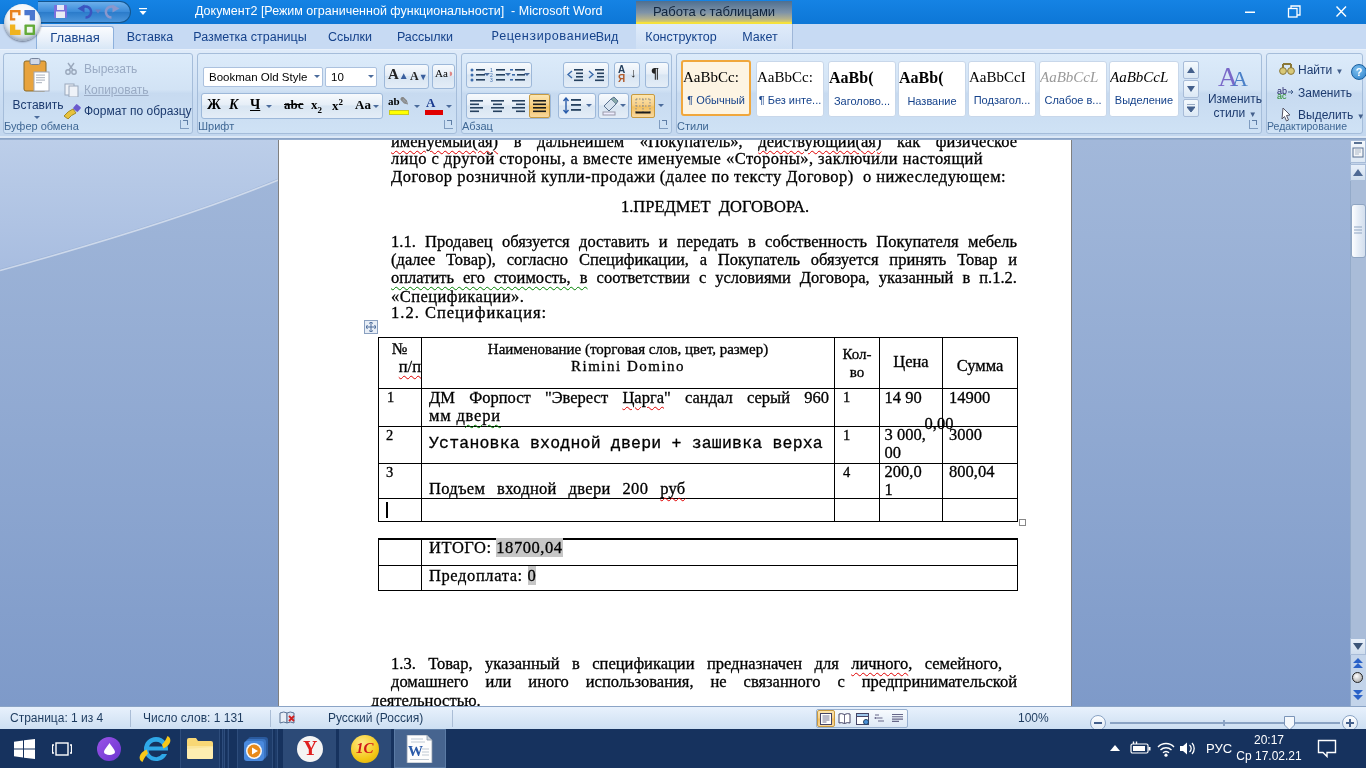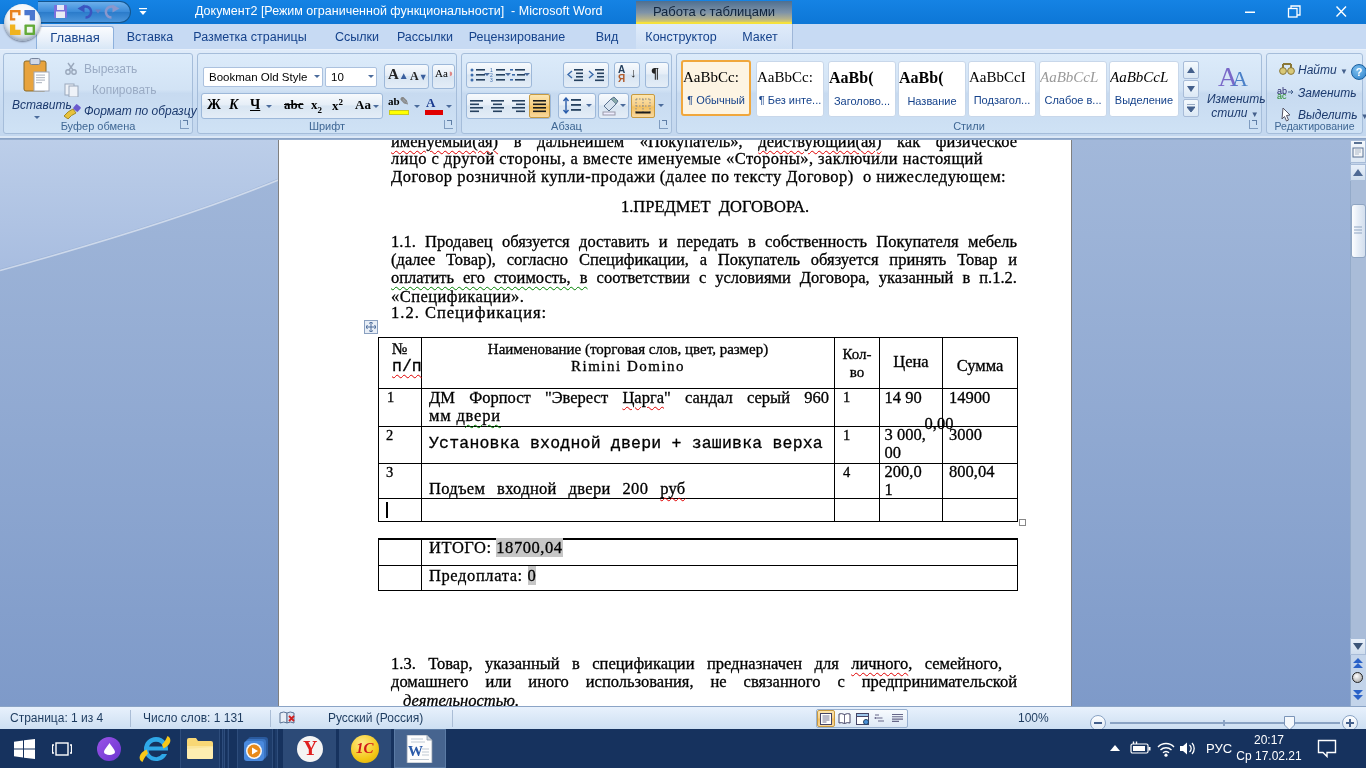--- a/index.html
+++ b/index.html
@@ -28,25 +28,25 @@
   #ctxtabs { position:absolute; left:0; top:0; width:157px; height:25px; background:linear-gradient(#e0ebfa,#cfe0f5); border-right:1px solid #9eb6d8; }
 
   
   #ribbon { position:absolute; left:0; top:49px; width:1366px; height:87px;
     background:linear-gradient(#dfebf9,#c9dcf2 60%,#c3d7ee); border-top:1px solid #e9f1fb; }
   #ribbonedge { position:absolute; left:0; top:136px; width:1366px; height:4px;
     background:linear-gradient(#dce8f6 0 45%, #8aa3c6 55% 80%, #a8bdda); }
   .group { position:absolute; top:3px; height:81px;
     background:linear-gradient(#dcebfa 0%, #d2e3f5 45%, #c7daf0 50%, #cfe2f5 100%);
     border:1px solid #a5bdda; border-radius:3px; }
-  .glabel { position:absolute; bottom:1px; left:0; right:0; text-align:center; font-size:11px; color:#3f6794; }
+  .glabel { position:absolute; bottom:1px; left:0; right:0; font-size:11px; color:#3f6794; }
   .glauncher { position:absolute; right:3px; bottom:4px; width:9px; height:9px; border:1px solid #7f9cc0; border-top:none; border-right:none; }
   .glauncher:before { content:""; position:absolute; right:1px; top:0px; width:4px; height:4px; border-top:1px solid #5f7ea6; border-right:1px solid #5f7ea6; }
 
-  .btxt { position:absolute; font-size:12px; color:#1c3a6e; white-space:nowrap;font-style:italic; }
+  .btxt { position:absolute; font-size:12px; color:#1c3a6e; white-space:nowrap; }
   .gbtxt { position:absolute; font-size:12px; color:#9aabc4; white-space:nowrap; }
   .combo { position:absolute; height:20px; background:#fff; border:1px solid #abc1de; border-radius:2px; font-size:11.5px; color:#000; }
   .combo .arr { position:absolute; right:2px; top:7px; width:0; height:0; border:3.5px solid transparent; border-top-color:#4a6b9b; }
   .bstrip { position:absolute; border:1px solid #9db8d9; border-radius:3px;
     background:linear-gradient(#f7fafd,#e6eef7 45%,#d8e5f2 50%,#e4edf7); }
   .orangesel { background:linear-gradient(#fce6b1,#f8d088 45%,#f4c161 55%,#f8d8a0) !important; border:1px solid #c79a41 !important; border-radius:2px; }
   .mini-arr { position:absolute; width:0; height:0; border:3px solid transparent; border-top-color:#4a6b9b; }
   .chip { position:absolute; height:56px; background:#fff; border:1px solid #c8d7ea; border-radius:3px; overflow:hidden; }
   .cp { text-align:left; font-size:15px; margin-top:7px; white-space:nowrap; }
   .cc { text-align:center; font-size:11px; color:#15428b; margin-top:8px; white-space:nowrap; }
@@ -117,23 +117,23 @@
     <path d="M16 1 h11 v11 h-5.5 v-5.5 h-5.5 z" fill="#4a77cf"></path>
     <rect x="16" y="16" width="11" height="11" rx="1" fill="#62aa38"></rect>
     <rect x="18.5" y="18.5" width="6" height="6" fill="#fff" opacity="0.9"></rect>
     <rect x="3.5" y="3.5" width="6" height="6" fill="#fff" opacity="0.9"></rect>
   </svg>
 
   <div id="tabrow">
     <div id="ctxtabs" style="left:636px;"></div>
     <div class="tab" style="left:115px;width:70px;">Вставка</div>
     <div class="tab" style="left:185px;width:130px;">Разметка страницы</div>
-    <div class="tab" style="left:322px;width:70px;">Ссылки</div>
+    <div class="tab" style="left:315px;width:70px;">Ссылки</div>
     <div class="tab" style="left:385px;width:80px;">Рассылки</div>
-    <div class="tab" style="left:462px;width:110px;">Рецензирование</div>
+    <div class="tab" style="left:489px;width:110px;font-family:Liberation Mono, monospace;">Рецензирование</div>
     <div class="tab" style="left:582px;width:50px;">Вид</div>
     <div class="tab" style="left:636px;width:90px;">Конструктор</div>
     <div class="tab" style="left:725px;width:70px;">Макет</div>
   </div>
   <div id="tab-active">Главная</div>
 
   <div id="ribbon">
     <div class="group" id="g-clip" style="left:3px;width:190px;">
       <div class="glabel">Буфер обмена</div>
         <div class="glauncher"></div>
@@ -153,21 +153,21 @@
       <svg class="abs" style="left:60px;top:8px;width:16px;height:14px" viewBox="0 0 16 14">
         <path d="M4 1 L9 8 M10 1 L5 8" stroke="#9aa8bc" stroke-width="1.4" fill="none"></path>
         <circle cx="4" cy="10" r="2.2" fill="none" stroke="#9aa8bc" stroke-width="1.4"></circle>
         <circle cx="10" cy="10" r="2.2" fill="none" stroke="#9aa8bc" stroke-width="1.4"></circle>
       </svg>
       <div class="gbtxt" style="left:80px;top:8px;">Вырезать</div>
       <svg class="abs" style="left:60px;top:29px;width:16px;height:14px" viewBox="0 0 16 14">
         <rect x="1" y="1" width="9" height="11" fill="#eef2f8" stroke="#9aa8bc"></rect>
         <rect x="5" y="3" width="9" height="11" fill="#eef2f8" stroke="#9aa8bc"></rect>
       </svg>
-      <div class="gbtxt" style="left:88px;top:29px;">Копировать</div>
+      <div class="gbtxt" style="left:80px;top:29px;text-decoration:underline;">Копировать</div>
       <svg class="abs" style="left:58px;top:49px;width:20px;height:16px" viewBox="0 0 20 16">
         <path d="M2 13 q4 -5 9 -7 l3 4 q-5 2 -8 6 z" fill="#e8c23d" stroke="#a08a28"></path>
         <rect x="12" y="2" width="6" height="6" rx="1" fill="#6a5acd" transform="rotate(40 15 5)"></rect>
       </svg>
       <div class="btxt" style="left:80px;top:50px;">Формат по образцу</div>
     </div>
 
     <div class="group" id="g-font" style="left:197px;width:260px;">
       <div class="glabel">Шрифт</div>
         <div class="glauncher"></div>
@@ -432,21 +432,21 @@
     <div class="tline" style="left:377.5px;top:196.5px;width:640px;height:1.6px;"></div>
     <div class="tline" style="left:377.5px;top:247.5px;width:640px;height:1.4px;"></div>
     <div class="tline" style="left:377.5px;top:285.5px;width:640px;height:1.4px;"></div>
     <div class="tline" style="left:377.5px;top:322.5px;width:640px;height:1.4px;"></div>
     <div class="tline" style="left:377.5px;top:357.5px;width:640px;height:1.4px;"></div>
     <div class="tline" style="left:377.5px;top:380.5px;width:640px;height:1.4px;"></div>
 
     <div class="abs" style="left:1019px;top:379px;width:7px;height:7px;background:#fff;border:1px solid #888;"></div>
 
     <div class="doc" style="left:378px;top:199.6px;width:43px;text-align:center;">№</div>
-    <div class="doc" style="left:392px;top:218px;width:43px;text-align:left;font-family:Liberation Mono, monospace;"><span class="wavr">п/п</span></div>
+    <div class="doc" style="left:378px;top:218px;width:43px;text-align:right;"><span class="wavr">п/п</span></div>
     <div class="doc" style="left:422px;top:199.6px;width:412px;text-align:center;font-size:15px;">Наименование (торговая слов, цвет, размер)</div>
     <div class="doc" style="left:422px;top:217.3px;width:412px;text-align:center;font-size:15px;letter-spacing:1.5px;">Rimini Domino</div>
     <div class="doc" style="left:835px;top:204.5px;width:44px;text-align:center;font-size:15px;">Кол-</div>
     <div class="doc" style="left:835px;top:222.8px;width:44px;text-align:center;font-size:15px;">во</div>
     <div class="doc" style="left:880px;top:213px;width:62px;text-align:center;">Цена</div>
     <div class="doc" style="left:943px;top:217px;width:74px;text-align:center;">Сумма</div>
 
     <div class="doc" style="left:387px;top:248.1px;font-size:14.5px;">1</div>
     <div class="doc j" style="left:429px;top:248.6px;width:400px;">ДМ Форпост "Эверест <span class="wavr">Царга</span>" сандал серый 960</div>
     <div class="doc" style="left:429px;top:266.5px;letter-spacing:0.8px;">мм <span class="wavg">двери</span></div>
@@ -475,21 +475,21 @@
     <div class="tline" style="left:377.5px;top:424.5px;width:640px;height:1.4px;"></div>
     <div class="tline" style="left:377.5px;top:449.5px;width:640px;height:1.6px;"></div>
     <div class="tline" style="left:377.5px;top:398px;width:1.4px;height:53px;"></div>
     <div class="tline" style="left:420.5px;top:398px;width:1.4px;height:53px;"></div>
     <div class="tline" style="left:1016.5px;top:398px;width:1.4px;height:53px;"></div>
     <div class="doc" style="left:429px;top:399.3px;letter-spacing:0.55px;">ИТОГО: <span class="shade">18700,04</span></div>
     <div class="doc" style="left:429px;top:426.5px;letter-spacing:0.6px;">Предоплата: <span class="shade">0</span></div>
 
     <div class="doc j" style="left:391px;top:515px;width:611px;">1.3. Товар, указанный в спецификации предназначен для <span class="wavr">личного</span>, семейного,</div>
     <div class="doc j" style="left:391px;top:533.4px;width:626px;">домашнего или иного использования, не связанного с предпринимательской</div>
-    <div class="doc" style="left:403px;top:551.8px;font-style:italic;">деятельностью.</div>
+    <div class="doc" style="left:371px;top:551.8px;">деятельностью.</div>
 
     <div id="scrollcol"></div>
 
     <div class="abs" style="left:1350px;top:0px;width:16px;height:23px;background:linear-gradient(#f4f8fc,#dde8f4);border:1px solid #a8bcd8;"></div>
     <svg class="abs" style="left:1352px;top:2px;width:12px;height:19px" viewBox="0 0 12 19">
       <rect x="2" y="0" width="8" height="2" fill="#5a7294"></rect>
       <rect x="1" y="6" width="10" height="9" fill="#f4f6f8" stroke="#5a7294"></rect>
       <path d="M3 8 h6 M3 10 h6 M3 12 h4" stroke="#9ab" stroke-width="0.8"></path>
     </svg>
 

